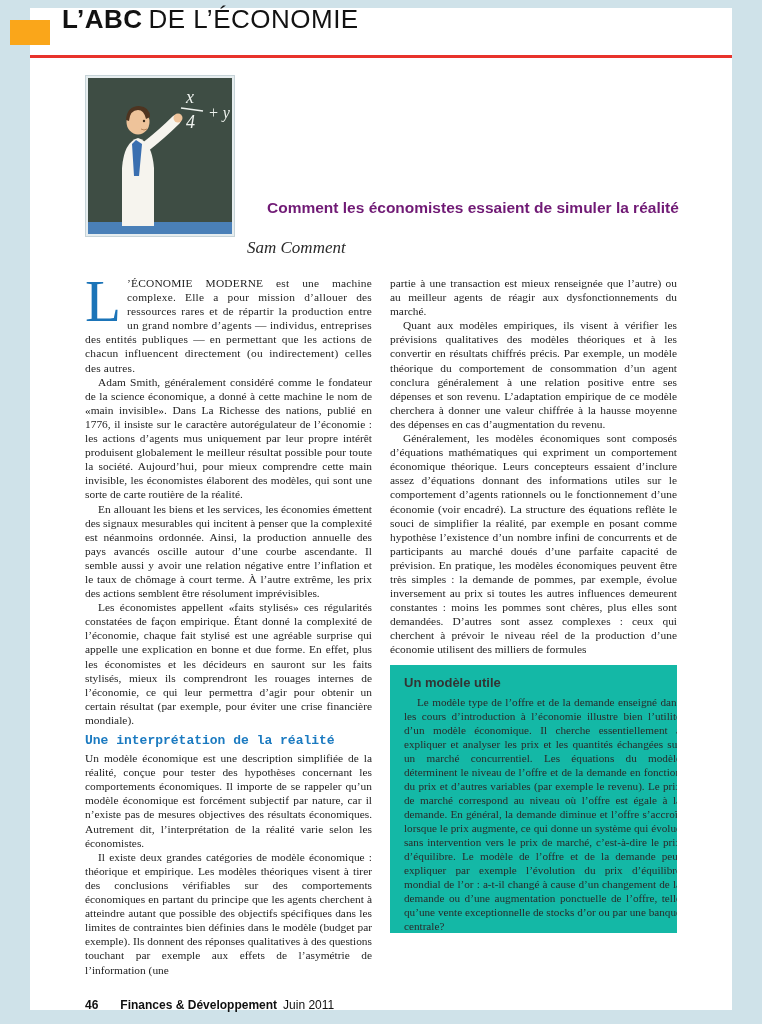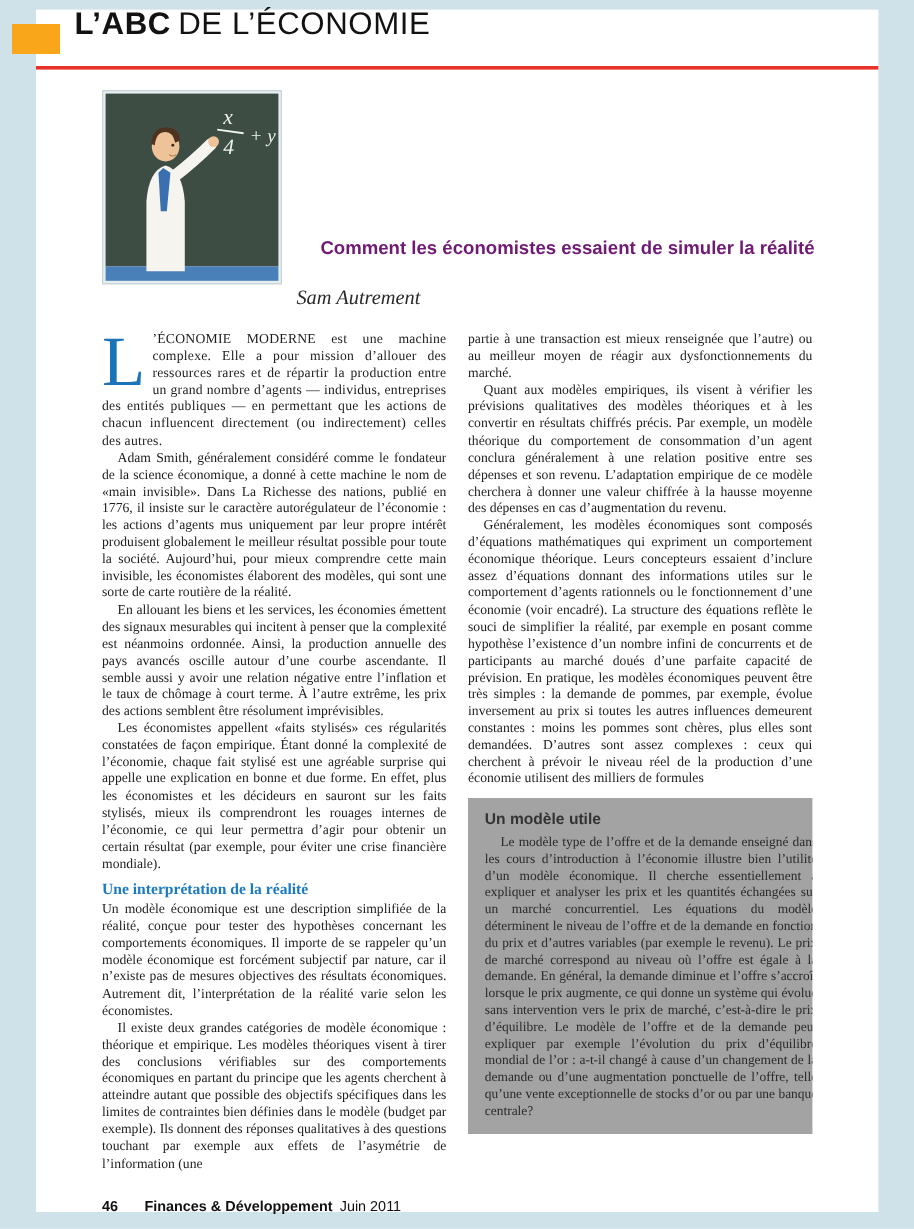--- a/index.html
+++ b/index.html
@@ -58,28 +58,28 @@
   .col-right{left:390px;}
   .col p{margin:0;text-indent:13px;}
   .col p.lead{text-indent:0;}
   .dropcap{
     float:left;color:#1b74b8;
     font-size:59px;line-height:46px;padding:2px 6px 0 0;
     font-family:"Liberation Serif", serif;
   }
   .smallcaps-lead{letter-spacing:.2px;}
   .sect-heading{
-    font-family:Liberation Serif, serif;font-weight:bold;
+    font-family:Liberation Mono, monospace;font-weight:bold;
     color:#1b7ac0;font-size:13px;margin:7px 0 3px 0;text-align:left;
   }
   .book-italic{}
   
   .sidebar{
-    width:305px;box-sizing:border-box;background:#a3a3a3;
-    margin-top:8px;padding:11px 14px 12px 14px;
+    width:305px;box-sizing:border-box;background:#14b8a6;
+    margin-top:8px;padding:11px 14px 0 14px;
   }
   .sidebar-title{
     font-family:"Liberation Sans", sans-serif;font-weight:bold;
     font-size:13px;color:#333;margin:0 0 5px 0;text-align:left;
   }
   .sidebar-text{
     margin:0;font-size:11.2px;line-height:14px;text-align:justify;color:#2a2a2a;
   }
   
   .footer{
@@ -131,34 +131,34 @@
 
       <circle cx="58" cy="45" r="1.2" fill="#3a2a1a"></circle>
       <path d="M55 53 q3 2 6 0" stroke="#b5835a" stroke-width="1" fill="none"></path>
     </g>
   </svg>
 </div>
 
 <div class="article-title">
 </div>
 <div class="article-subtitle">Comment les économistes essaient de simuler la réalité</div>
-<div class="article-author">Sam Autrement</div>
+<div class="article-author">Sam Comment</div>
 
 <div class="col col-left">
   <p class="lead"><span class="dropcap">L</span><span class="smallcaps-lead">’ÉCONOMIE MODERNE est une machine complexe. Elle a pour mission d’allouer des ressources rares et de répartir la production entre un grand nombre d’agents — individus, entreprises des entités publiques — en permettant que les actions de chacun influencent directement (ou indirectement) celles des autres.</span></p>
   <p><span>Adam Smith, généralement considéré comme le fondateur de la science économique, a donné à cette machine le nom de «main invisible». Dans </span><span class="book-italic">La Richesse des nations</span><span>, publié en 1776, il insiste sur le caractère autorégulateur de l’économie : les actions d’agents mus uniquement par leur propre intérêt produisent globalement le meilleur résultat possible pour toute la société. Aujourd’hui, pour mieux comprendre cette main invisible, les économistes élaborent des modèles, qui sont une sorte de carte routière de la réalité.</span></p>
   <p>En allouant les biens et les services, les économies émettent des signaux mesurables qui incitent à penser que la complexité est néanmoins ordonnée. Ainsi, la production annuelle des pays avancés oscille autour d’une courbe ascendante. Il semble aussi y avoir une relation négative entre l’inflation et le taux de chômage à court terme. À l’autre extrême, les prix des actions semblent être résolument imprévisibles.</p>
   <p>Les économistes appellent «faits stylisés» ces régularités constatées de façon empirique. Étant donné la complexité de l’économie, chaque fait stylisé est une agréable surprise qui appelle une explication en bonne et due forme. En effet, plus les économistes et les décideurs en sauront sur les faits stylisés, mieux ils comprendront les rouages internes de l’économie, ce qui leur permettra d’agir pour obtenir un certain résultat (par exemple, pour éviter une crise financière mondiale).</p>
   <div class="sect-heading">Une interprétation de la réalité</div>
   <p class="lead">Un modèle économique est une description simplifiée de la réalité, conçue pour tester des hypothèses concernant les comportements économiques. Il importe de se rappeler qu’un modèle économique est forcément subjectif par nature, car il n’existe pas de mesures objectives des résultats économiques. Autrement dit, l’interprétation de la réalité varie selon les économistes.</p>
   <p>Il existe deux grandes catégories de modèle économique : théorique et empirique. Les modèles théoriques visent à tirer des conclusions vérifiables sur des comportements économiques en partant du principe que les agents cherchent à atteindre autant que possible des objectifs spécifiques dans les limites de contraintes bien définies dans le modèle (budget par exemple). Ils donnent des réponses qualitatives à des questions touchant par exemple aux effets de l’asymétrie de l’information (une</p>
 </div>
 
 <div class="col col-right">
-  <p class="lead">partie à une transaction est mieux renseignée que l’autre) ou au meilleur moyen de réagir aux dysfonctionnements du marché.</p>
+  <p class="lead">partie à une transaction est mieux renseignée que l’autre) ou au meilleur agents de réagir aux dysfonctionnements du marché.</p>
   <p>Quant aux modèles empiriques, ils visent à vérifier les prévisions qualitatives des modèles théoriques et à les convertir en résultats chiffrés précis. Par exemple, un modèle théorique du comportement de consommation d’un agent conclura généralement à une relation positive entre ses dépenses et son revenu. L’adaptation empirique de ce modèle cherchera à donner une valeur chiffrée à la hausse moyenne des dépenses en cas d’augmentation du revenu.</p>
   <p>Généralement, les modèles économiques sont composés d’équations mathématiques qui expriment un comportement économique théorique. Leurs concepteurs essaient d’inclure assez d’équations donnant des informations utiles sur le comportement d’agents rationnels ou le fonctionnement d’une économie (voir encadré). La structure des équations reflète le souci de simplifier la réalité, par exemple en posant comme hypothèse l’existence d’un nombre infini de concurrents et de participants au marché doués d’une parfaite capacité de prévision. En pratique, les modèles économiques peuvent être très simples : la demande de pommes, par exemple, évolue inversement au prix si toutes les autres influences demeurent constantes : moins les pommes sont chères, plus elles sont demandées. D’autres sont assez complexes : ceux qui cherchent à prévoir le niveau réel de la production d’une économie utilisent des milliers de formules</p>
   <div class="sidebar">
     <div class="sidebar-title">Un modèle utile</div>
     <p class="sidebar-text">Le modèle type de l’offre et de la demande enseigné dans les cours d’introduction à l’économie illustre bien l’utilité d’un modèle économique. Il cherche essentiellement à expliquer et analyser les prix et les quantités échangées sur un marché concurrentiel. Les équations du modèle déterminent le niveau de l’offre et de la demande en fonction du prix et d’autres variables (par exemple le revenu). Le prix de marché correspond au niveau où l’offre est égale à la demande. En général, la demande diminue et l’offre s’accroît lorsque le prix augmente, ce qui donne un système qui évolue sans intervention vers le prix de marché, c’est-à-dire le prix d’équilibre. Le modèle de l’offre et de la demande peut expliquer par exemple l’évolution du prix d’équilibre mondial de l’or : a-t-il changé à cause d’un changement de la demande ou d’une augmentation ponctuelle de l’offre, telle qu’une vente exceptionnelle de stocks d’or ou par une banque centrale?</p>
   </div>
 </div>
 
 <div class="footer">
   <span class="pagenum">46</span><span class="mag">Finances &amp; Développement</span><span class="issue">Juin 2011</span>

